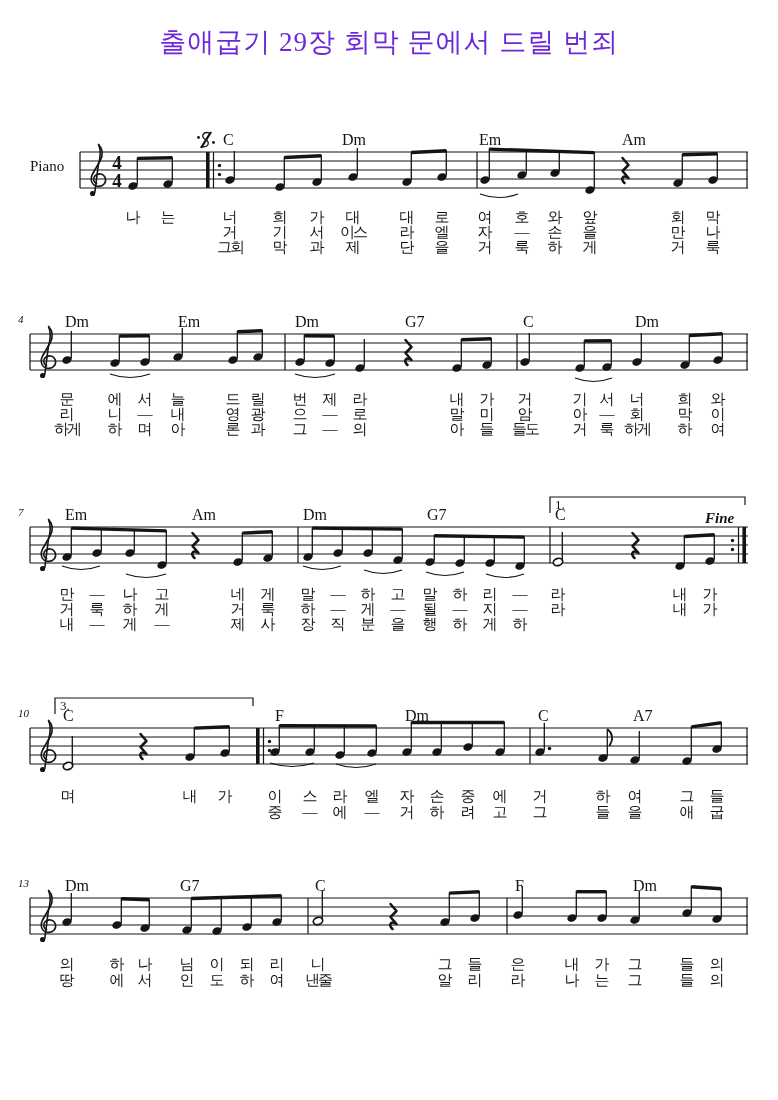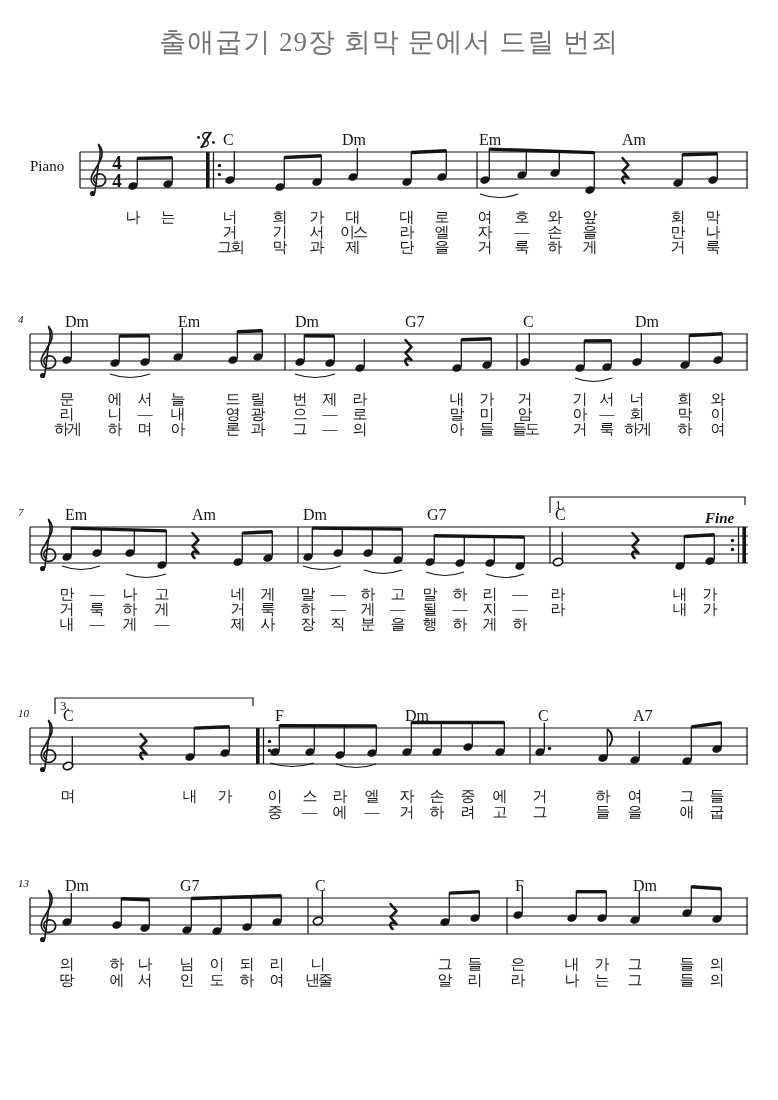--- a/index.html
+++ b/index.html
@@ -1,19 +1,19 @@
 <!DOCTYPE html>
 <html><head>
 <meta charset="utf-8">
 <style>
   html,body{margin:0;padding:0;background:#e8e8e8;}
   .page{position:relative;width:778px;height:1100px;background:#ffffff;margin:0 auto;overflow:hidden;}
   .title{position:absolute;top:24px;left:0;width:100%;text-align:center;margin:0;
          font-family:"Liberation Serif","DejaVu Serif",serif;
-         font-size:27px;font-weight:500;letter-spacing:1px;color:#737373;}
+         font-size:27px;font-weight:500;letter-spacing:1px;color:#6d28d9;}
   #score{position:absolute;left:0;top:0;}
   #score text{font-family:"Liberation Serif","DejaVu Serif",serif;}
 </style>
 </head>
 <body>
 
 <div class="page">
   <h1 class="title">출애굽기 29장 회막 문에서 드릴 번죄</h1>
   <svg id="score" width="778" height="1100" viewBox="0 0 778 1100">
       <g>

